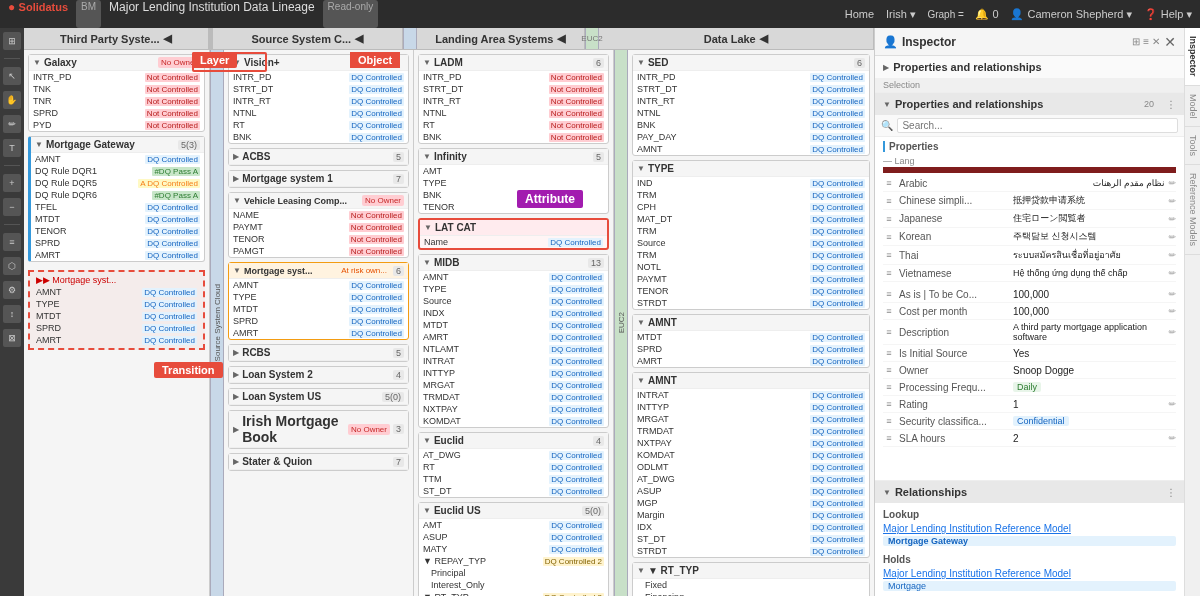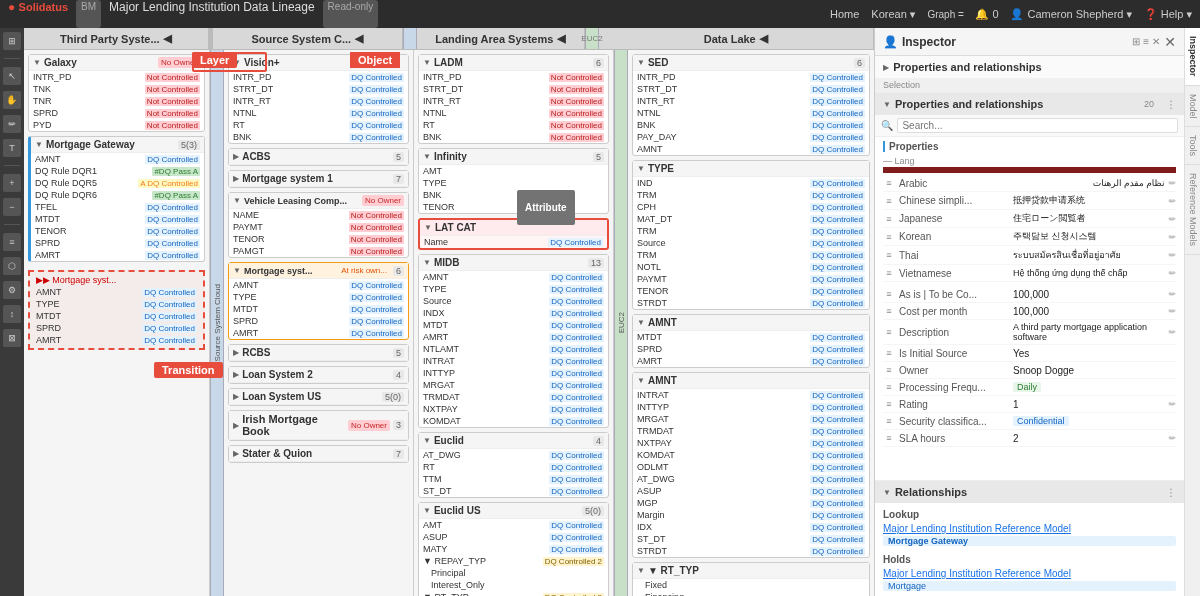--- a/index.html
+++ b/index.html
@@ -104,21 +104,21 @@
 <body>
 
 <div class="topbar">
   <span class="topbar-logo">● <span>Solidatus</span></span>
   <span class="topbar-badge">BM</span>
   <span class="topbar-title">Major Lending Institution Data Lineage</span>
   <span class="topbar-badge">Read-only</span>
   <span class="topbar-spacer"></span>
   <div class="topbar-nav">
     <span>Home</span>
-    <span>Korean ▾</span>
+    <span>Irish ▾</span>
     <span class="graph-label">Graph =</span>
     <span>🔔 0</span>
     <span>👤 Cameron Shepherd ▾</span>
     <span>❓ Help ▾</span>
   </div>
 </div>
 
 <div class="main-layout">
 
   <div class="left-sidebar">
@@ -393,21 +393,21 @@
             <div class="node-card-header">
               <span class="arrow">▶</span>
               <span class="node-card-title">Loan System US</span>
               <span class="node-card-count">5(0)</span>
             </div>
           </div>
 
           <div class="node-card">
             <div class="node-card-header">
               <span class="arrow">▶</span>
-              <span class="node-card-title" style="font-size:11px;">Irish Mortgage Book</span>
+              <span class="node-card-title" style="font-size:14px;">Irish Mortgage Book</span>
               <span class="node-badge badge-no-owner">No Owner</span>
               <span class="node-card-count">3</span>
             </div>
           </div>
 
           <div class="node-card">
             <div class="node-card-header">
               <span class="arrow">▶</span>
               <span class="node-card-title">Stater &amp; Quion</span>
               <span class="node-card-count">7</span>
@@ -794,21 +794,21 @@
         <div style="position:absolute;top:2px;left:168px;z-index:200;">
           <div style="background:#e74c3c;color:white;font-size:11px;font-weight:bold;padding:2px 8px;border-radius:2px;">Layer</div>
           <div style="position:absolute;top:0;left:0;width:75px;height:20px;border:2px solid #e74c3c;border-radius:2px;pointer-events:none;"></div>
         </div>
 
         <div style="position:absolute;top:2px;left:326px;z-index:200;">
           <div style="background:#e74c3c;color:white;font-size:11px;font-weight:bold;padding:2px 8px;border-radius:0;">Object</div>
         </div>
 
         <div style="position:absolute;top:140px;left:493px;z-index:200;">
-          <div style="background:#737373;color:white;font-size:10px;font-weight:bold;padding:12px 8px;border-radius:2px;">Attribute</div>
+          <div style="background:#a21caf;color:white;font-size:12px;font-weight:bold;padding:2px 8px;border-radius:2px;">Attribute</div>
         </div>
 
         <div style="position:absolute;top:312px;left:130px;z-index:200;">
           <div style="background:#e74c3c;color:white;font-size:11px;font-weight:bold;padding:2px 8px;border-radius:2px;">Transition</div>
         </div>
 
       </div>
     </div>
   </div>
 

